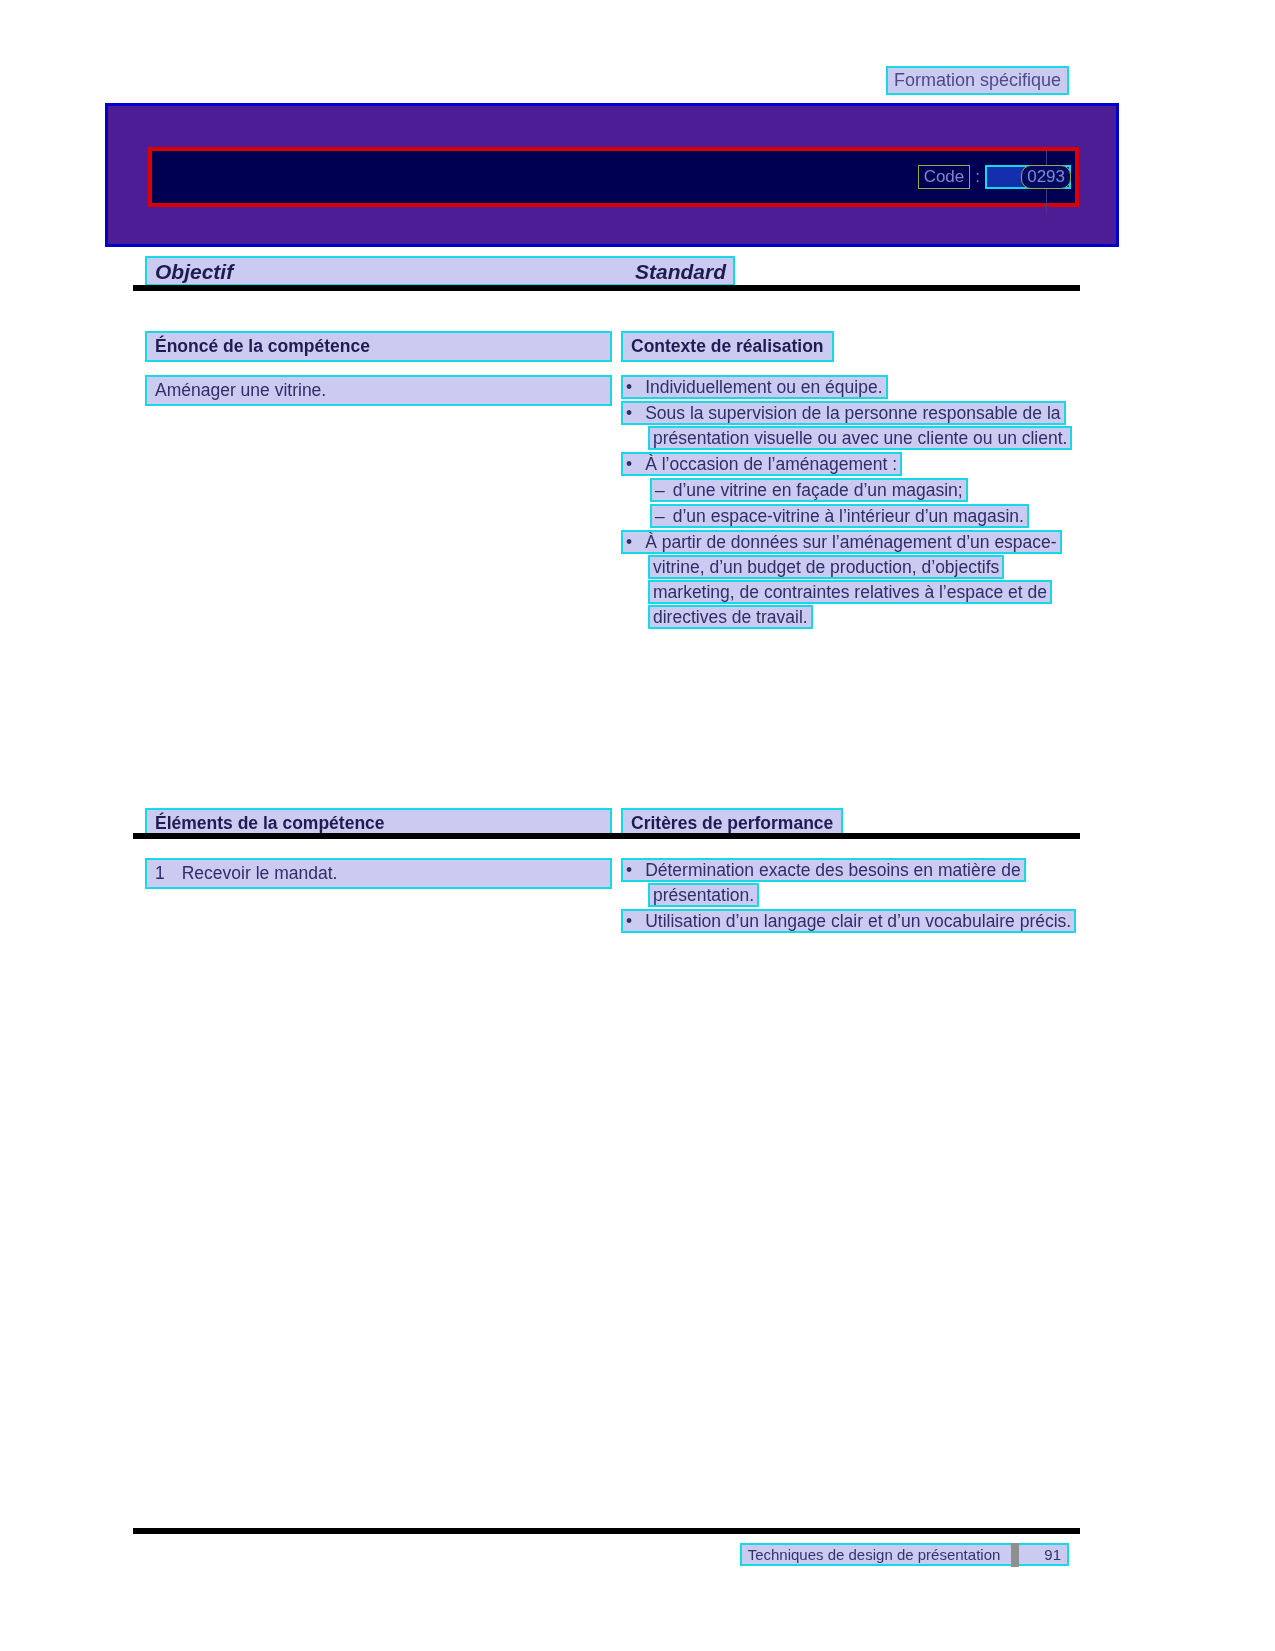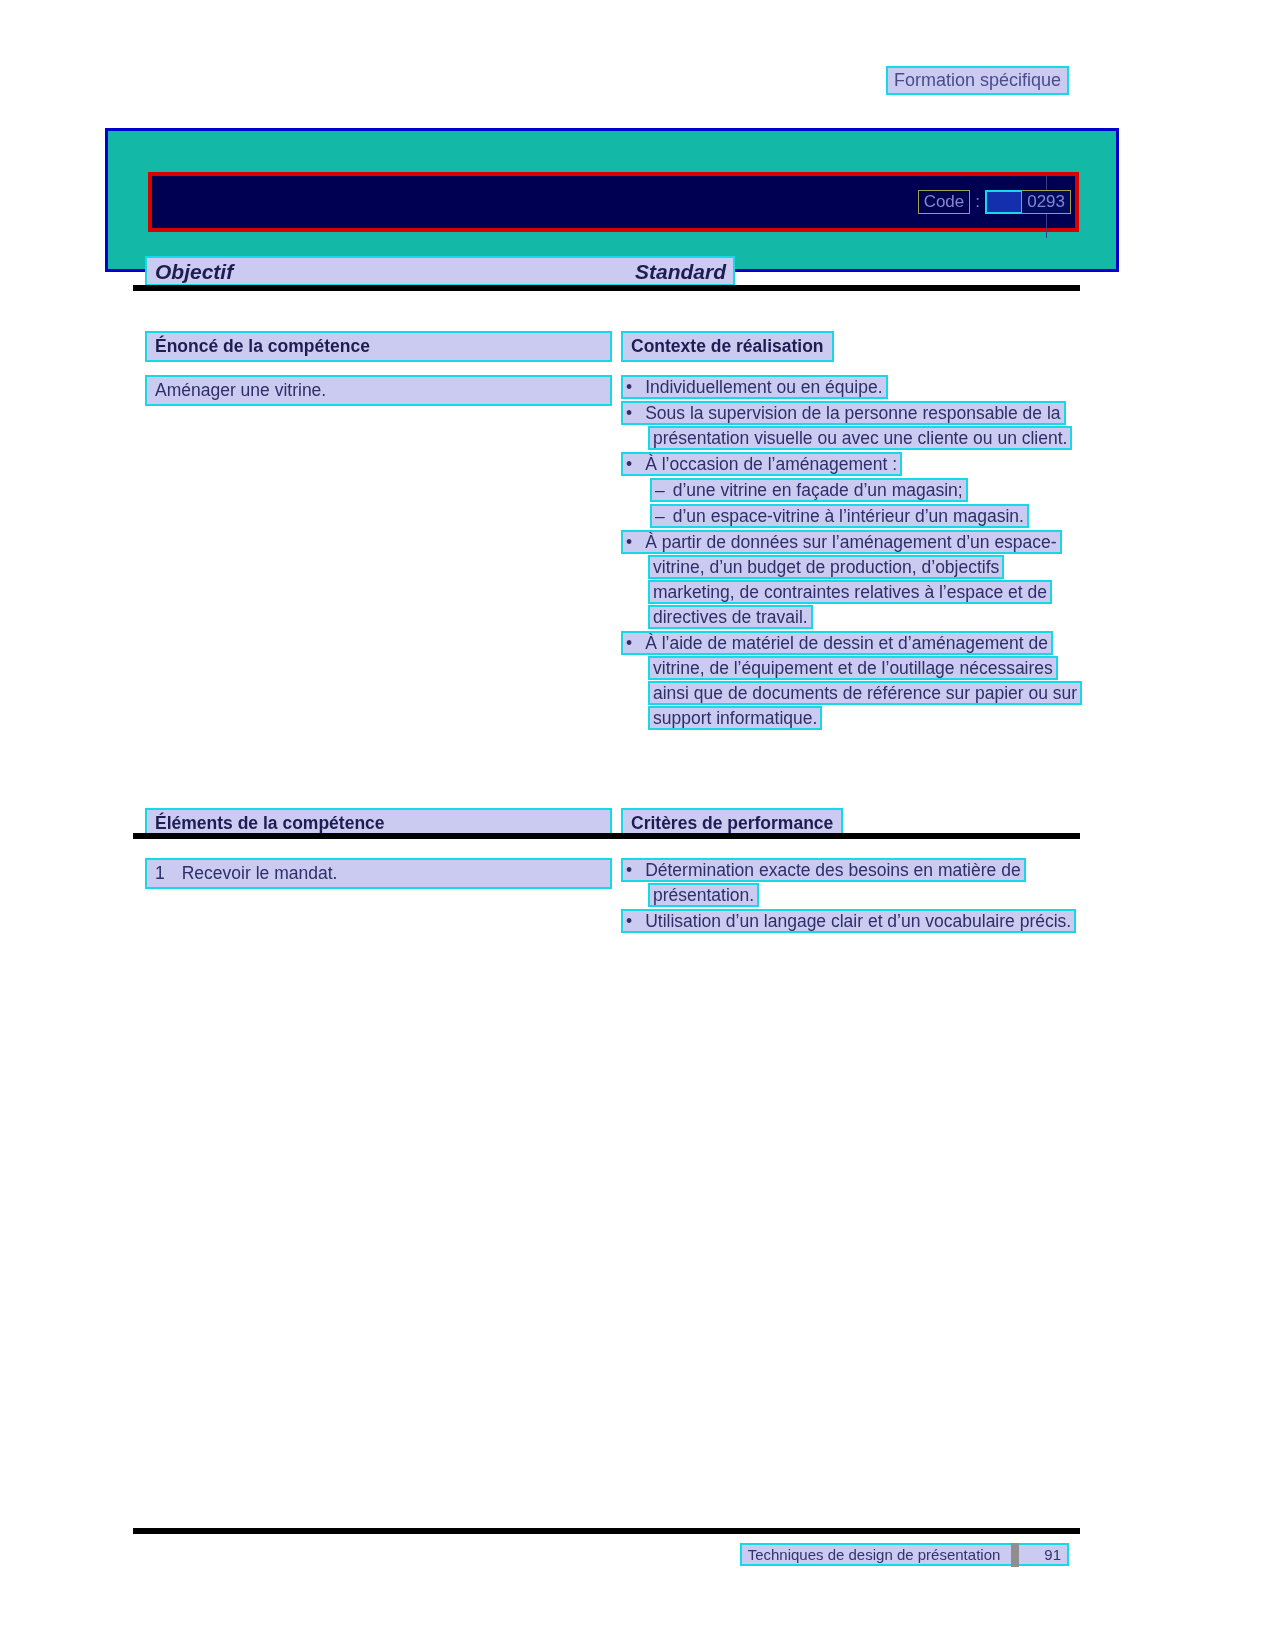--- a/index.html
+++ b/index.html
@@ -33,24 +33,23 @@
     top: 66px; right: 206px;
     font-size: 18px;
     color: #4b4b8a;
     padding: 2px 6px;
   }
 
   
   .outer-box {
     left: 105px; top: 103px;
     width: 1014px; height: 144px;
-    background: #14b8a6;
+    background: #4c1d95;
     border: 3px solid #0000cc;
     box-sizing: border-box;
-    margin-top: 25px;
   }
   .inner-box {
     position: absolute;
     left: 40px; top: 41px;
     width: 931px; height: 60px;
     background: #000052;
     border: 4px solid #d90000;
     box-sizing: border-box;
   }
   .inner-vline {
@@ -75,21 +74,21 @@
   .code-colon { margin: 0 5px; }
   .code-bar {
     display: inline-flex;
     align-items: center;
     justify-content: flex-end;
     width: 86px; height: 24px;
     background: #132fae;
     border: 2px solid #16d9e8;
     box-sizing: border-box;
   }
-  .code-bar .olive-box { margin-right: -2px; background: #000b60; }
+  .code-bar .olive-box { margin-right: -2px; background: #000b60; border-radius: 10px; }
 
   
   .obj-band {
     left: 145px; top: 256px;
     width: 590px; height: 30px;
     padding: 2px 8px;
     font-size: 21px;
     font-weight: bold;
     font-style: italic;
     color: #1d1d52;
@@ -182,21 +181,20 @@
 
   <div class="abs hl-block left-item left-col-band s1-item">Aménager une vitrine.</div>
 
   <div class="abs bullets s1-bullets">
     <div class="brow"><span class="hl-in"><span class="mk">•</span><span>Individuellement ou en équipe.</span></span></div>
     <div class="brow"><span class="hl-in"><span class="mk">•</span><span>Sous la supervision de la personne responsable de la présentation visuelle ou avec une cliente ou un client.</span></span></div>
     <div class="brow"><span class="hl-in"><span class="mk">•</span><span>À l’occasion de l’aménagement :</span></span></div>
     <div class="brow indent"><span class="hl-in"><span class="mk">–</span><span>d’une vitrine en façade d’un magasin;</span></span></div>
     <div class="brow indent"><span class="hl-in"><span class="mk">–</span><span>d’un espace-vitrine à l’intérieur d’un magasin.</span></span></div>
     <div class="brow"><span class="hl-in"><span class="mk">•</span><span>À partir de données sur l’aménagement d’un espace-vitrine, d’un budget de production, d’objectifs marketing, de contraintes relatives à l’espace et de directives de travail.</span></span></div>
-    <div class="brow"><span class="hl-in"><span class="mk">•</span><span>À l’aide de matériel de dessin et d’aménagement de vitrine, de l’équipement et de l’outillage nécessaires ainsi que de documents de référence sur papier ou sur support informatique.</span></span></div>
   </div>
 
   <div class="abs hl-block sec-header left-col-band s2-row">Éléments de la compétence</div>
   <div class="abs hl-block sec-header right-col-band s2-row">Critères de performance</div>
   <div class="abs rule rule-2"></div>
 
   <div class="abs hl-block left-item left-col-band s2-item">
     <span class="num">1</span><span>Recevoir le mandat.</span>
   </div>
 

